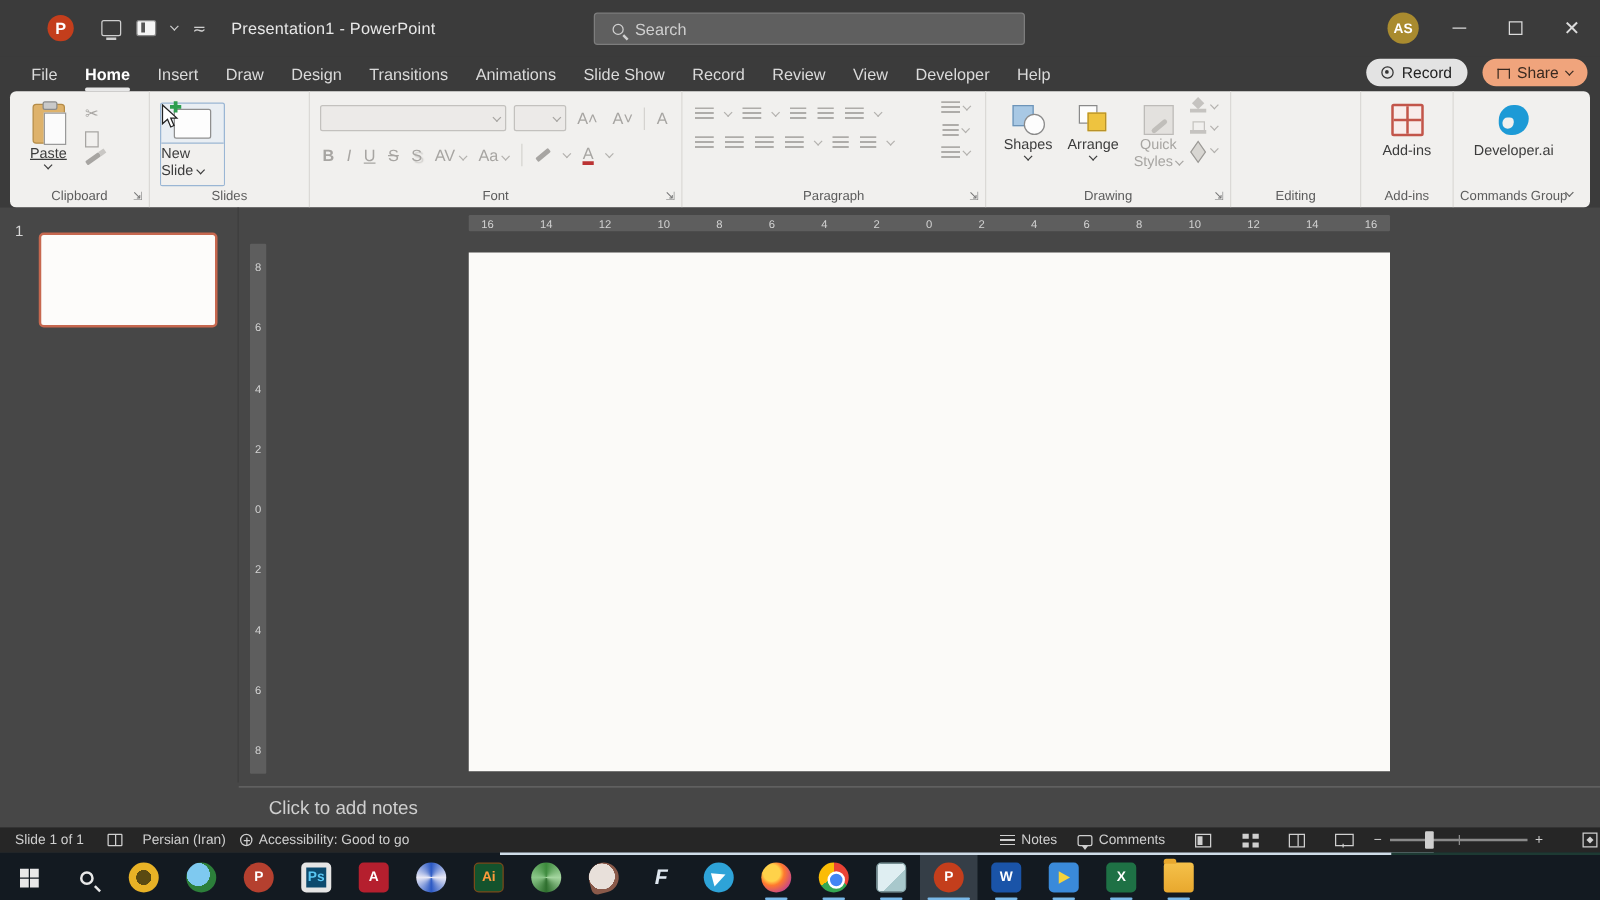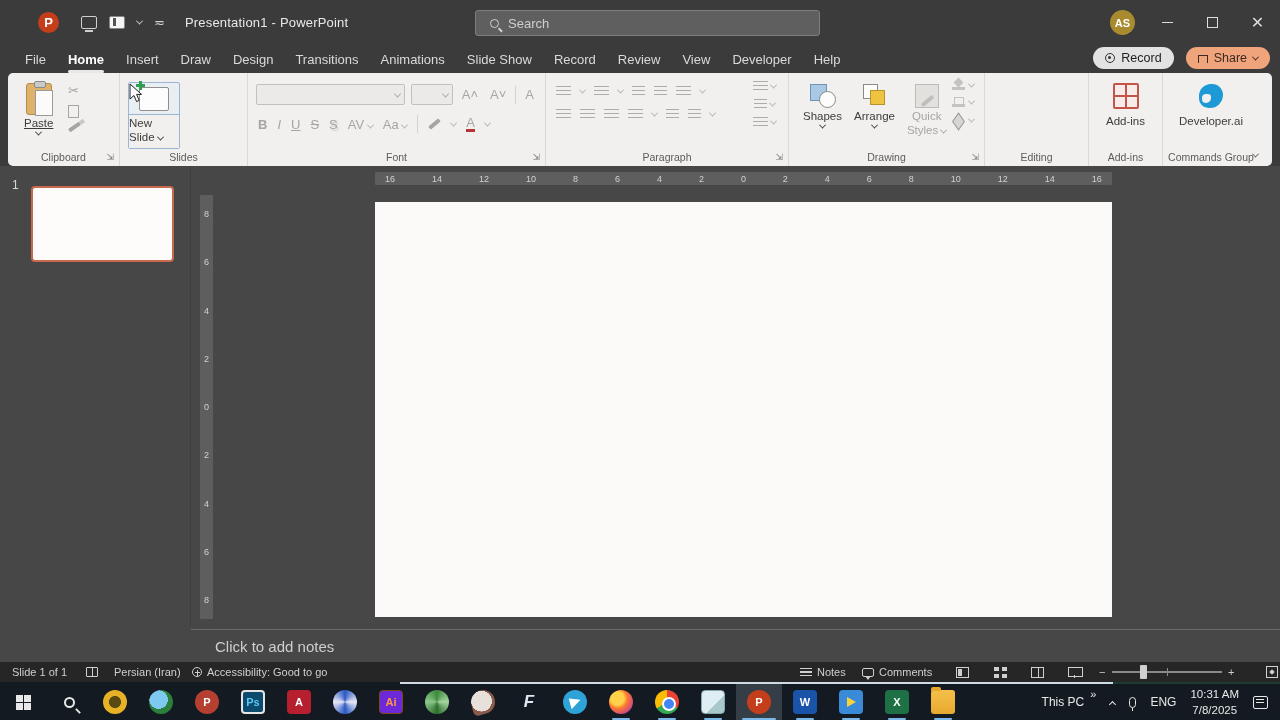--- a/index.html
+++ b/index.html
@@ -193,24 +193,24 @@
      linear-gradient(#e8e8e8,#e8e8e8) 8px 0/7px 7px no-repeat,
      linear-gradient(#e8e8e8,#e8e8e8) 0 8px/7px 7px no-repeat,
      linear-gradient(#e8e8e8,#e8e8e8) 8px 8px/7px 7px no-repeat; }
   .tmag { width:11px; height:11px; border:2px solid #e8e8e8; border-radius:50%; position:relative; }
   .tmag::after { content:""; position:absolute; width:6px; height:2px; background:#e8e8e8; transform:rotate(45deg); left:9px; top:11px; }
   .appico { width:24px; height:24px; border-radius:4px; display:flex; align-items:center; justify-content:center; font-size:11px; font-weight:bold; color:#fff; }
   .circ { border-radius:50%; }
   .ico-yellow { background:radial-gradient(circle at 50% 50%, #5a4a12 0 35%, #e8b226 36% 100%); }
   .ico-idm { background:radial-gradient(circle at 40% 40%, #7ec9f0 0 45%, #2c7f3a 46% 100%); }
   .ico-psiphon { background:#b5402f; }
-  .ico-ps { background:#0c4a6e; color:#5ac8f5; border:2px solid #e5e5e5; }
+  .ico-ps { background:#0c4a6e; color:#5ac8f5; border:4px solid #e5e5e5; }
   .ico-acrobat { background:#b51f2e; }
   .ico-blueswirl { background:conic-gradient(#2a58c4, #e8e8f5, #2a58c4, #e8e8f5, #2a58c4); }
-  .ico-ai { background:#6d28d9; color:#ff9a3c; border:1px solid #7a4a1a; }
+  .ico-ai { background:#14532d; color:#ff9a3c; border:1px solid #7a4a1a; }
   .ico-greenswirl { background:conic-gradient(#3c8a3c, #a5d6a0, #2d6e2d, #8cc88a, #3c8a3c); }
   .ico-dish { background:radial-gradient(circle at 45% 45%, #e8e0da 0 55%, #8a5a4a 56% 100%); transform:rotate(-15deg); border-radius:50% 50% 50% 20%; }
   .ico-f { background:transparent; color:#dfe8f0; font-size:17px; font-style:italic; }
   .ico-telegram { background:#2ea3d8; }
   .tg-plane { width:0; height:0; border-left:11px solid #fff; border-top:4px solid transparent; border-bottom:7px solid transparent; transform:rotate(-15deg); }
   .ico-firefox { background:radial-gradient(circle at 35% 35%, #ffd24a 0 30%, #ff7a2e 45%, #c2418f 80%, #7a2e8f 100%); }
   .ico-chrome { background:conic-gradient(#ea4335 0 33%, #34a853 33% 66%, #fbbc05 66% 100%); position:relative; }
   .ico-chrome::after { content:""; position:absolute; left:7px; top:7px; width:10px; height:10px; background:#4285f4; border:2px solid #fff; border-radius:50%; }
   .ico-notepad { background:linear-gradient(135deg,#dfeef2 0 60%, #a8c8cc 60% 100%); border:1px solid #8aa8ac; }
   .ico-ppt { background:#c43e1c; }
@@ -607,25 +607,13 @@
       </div>
     <div class="tb-slot">
         <span class="appico ico-excel">X</span>
         <span class="runbar"></span>
       </div>
     <div class="tb-slot">
         <span class="appico ico-folder"></span>
         <span class="runbar"></span>
       </div>
   </div>
-  <div class="tray">
-    <span>This PC</span>
-    <span class="tray-chev" style="align-self:flex-start;margin:4px 0 0 -8px">»</span>
-    <span class="cv" style="transform:rotate(-135deg);margin-top:4px"></span>
-    <span class="micico"></span>
-    <span>ENG</span>
-    <span class="clock">
-      <span>10:31 AM</span><br>
-      <span>7/8/2025</span>
-    </span>
-    <span class="actionico"></span>
-  </div>
 </div>
 
 </body></html>

